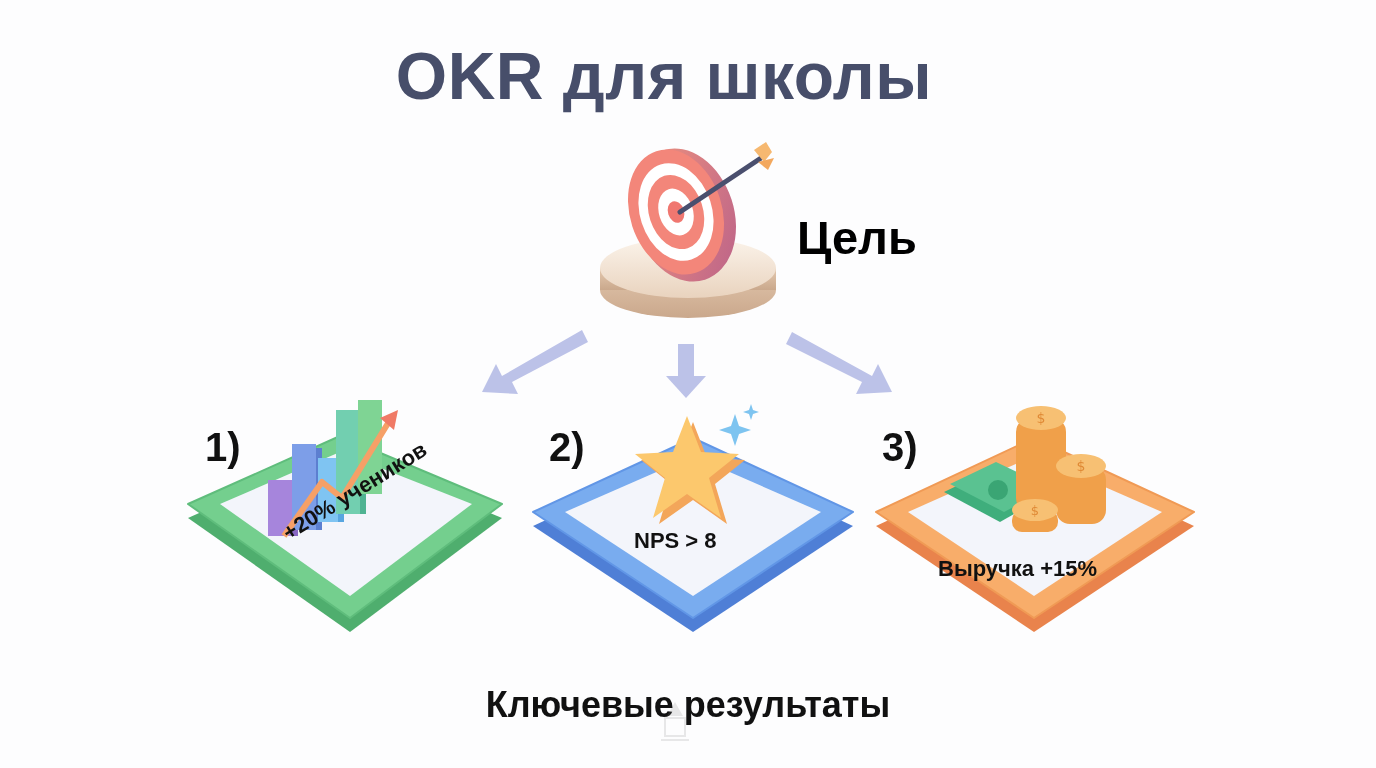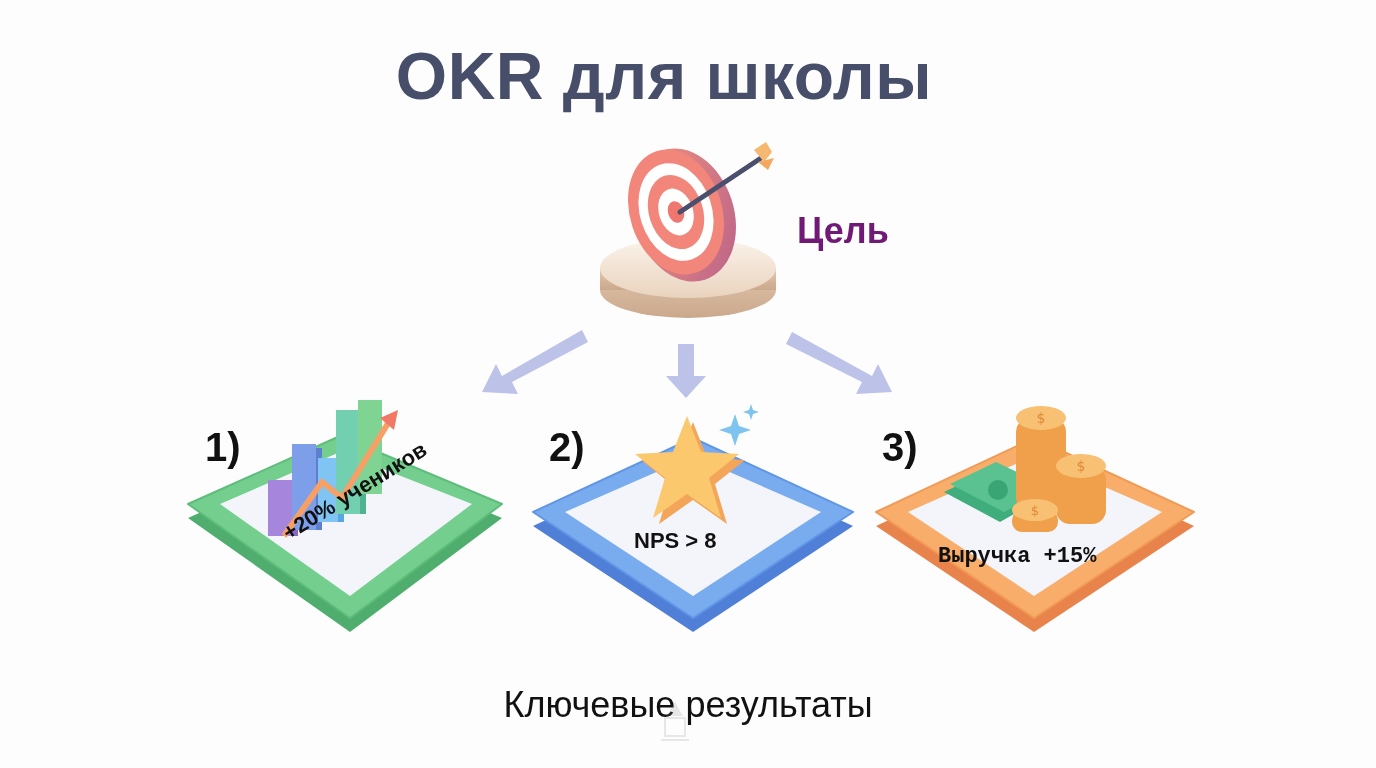--- a/index.html
+++ b/index.html
@@ -7,26 +7,26 @@
       width: 1376px; height: 768px; overflow: hidden;
       background: #fdfdfe;
       font-family: "Liberation Sans", "DejaVu Sans", sans-serif;
       position: relative;
     }
     .abs { position: absolute; }
     .title {
       left: 0; width: 1328px; top: 38px; text-align: center;
       font-size: 66px; font-weight: 700; color: #474e6a; letter-spacing: 0.5px;
     }
-    .goal-label { left: 797px; top: 210px; font-size: 36px; font-weight: 700; color: #701a75; }
+    .goal-label { left: 797px; top: 210px; font-size: 47px; font-weight: 700; color: #000000; }
     .num { font-size: 40px; font-weight: 700; color: #111; }
     .card-label { font-size: 22px; font-weight: 700; color: #111; white-space: nowrap; }
     .footer {
       left: 0; width: 1376px; top: 684px; text-align: center;
-      font-size: 36px; font-weight: 400; color: #111;
+      font-size: 36px; font-weight: 700; color: #111;
     }
     .watermark { left: 655px; top: 700px; opacity: 0.18; }
   </style>
 </head>
 <body>
 
 <div class="abs title">OKR для школы</div>
 
 <div class="abs" style="left:596px;top:140px;width:190px;height:180px;">
   <svg width="190" height="180" viewBox="0 0 190 180">
@@ -136,21 +136,21 @@
       <text x="171" y="23" text-anchor="middle" font-size="14" fill="#e08a36" font-family="DejaVu Sans, sans-serif">$</text>
       <rect x="186" y="66" width="50" height="58" rx="14" fill="#f0a04a"></rect>
       <ellipse cx="211" cy="66" rx="25" ry="12" fill="#f7c073"></ellipse>
       <text x="211" y="71" text-anchor="middle" font-size="14" fill="#e08a36" font-family="DejaVu Sans, sans-serif">$</text>
       <rect x="142" y="110" width="46" height="22" rx="10" fill="#f0a04a"></rect>
       <ellipse cx="165" cy="110" rx="23" ry="11" fill="#f7c073"></ellipse>
       <text x="165" y="115" text-anchor="middle" font-size="13" fill="#e08a36" font-family="DejaVu Sans, sans-serif">$</text>
     </g>
   </svg>
 </div>
-<div class="abs card-label" style="left:938px;top:544px;font-family:Liberation Mono, monospace;">Выручка +15%</div>
+<div class="abs card-label" style="left:938px;top:556px;">Выручка +15%</div>
 
 <div class="abs footer">Ключевые результаты</div>
 
 <svg class="abs watermark" width="40" height="44" viewBox="0 0 40 44">
   <polygon points="20,2 28,16 12,16" fill="#888"></polygon>
   <rect x="10" y="18" width="20" height="18" fill="none" stroke="#888" stroke-width="2"></rect>
   <line x1="6" y1="40" x2="34" y2="40" stroke="#888" stroke-width="2"></line>
 </svg>
 
 </body></html>

